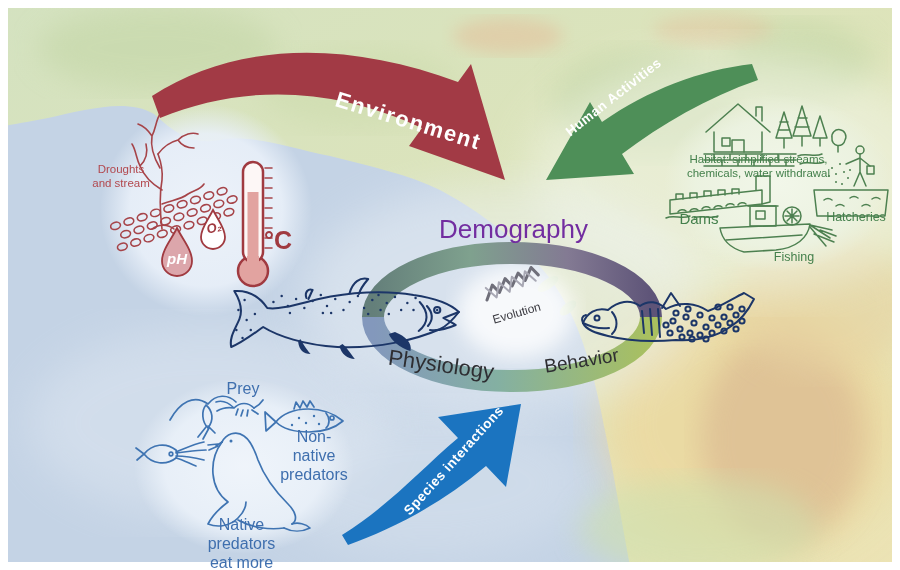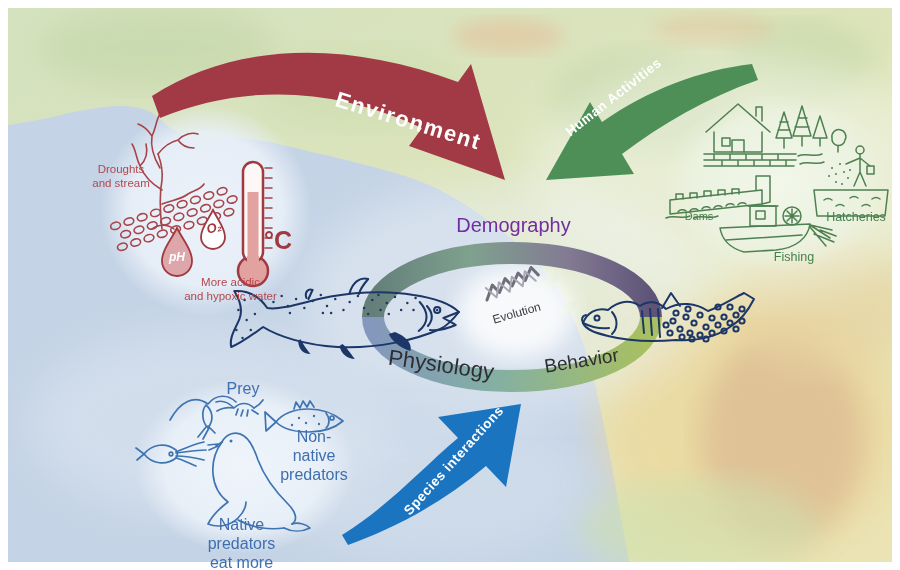--- a/index.html
+++ b/index.html
@@ -16,37 +16,37 @@
   #human-circle{left:664px;top:94px;width:230px;height:178px;
     background:radial-gradient(closest-side,rgba(242,247,234,.97),rgba(236,243,226,.88) 72%,rgba(236,243,226,0))}
   
   .lbl{position:absolute;white-space:nowrap}
   #env-label{left:336px;top:86px;font-size:22px;font-weight:bold;color:#fff;
     transform:rotate(17deg);transform-origin:0 50%;letter-spacing:1.5px}
   #ha-label{left:572px;top:124px;font-size:13.5px;font-weight:bold;color:#fff;
     transform:rotate(-38deg);transform-origin:0 100%;letter-spacing:.5px}
   #si-label{left:412px;top:503px;font-size:13.5px;font-weight:bold;color:#fff;
     transform:rotate(-48deg);transform-origin:0 100%;letter-spacing:.5px}
-  #demo-label{left:416px;top:214px;width:195px;text-align:center;font-size:20px;color:#722da0}
+  #demo-label{left:416px;top:214px;width:195px;text-align:center;font-size:26px;color:#722da0}
   #phys-label{left:388px;top:352px;font-size:22px;color:#2e2e32;transform:rotate(8deg)}
   #behav-label{left:544px;top:350px;font-size:19px;color:#2e2e32;transform:rotate(-9deg)}
   #evo-label{left:492px;top:306px;font-size:12px;color:#3a3a40;transform:rotate(-16deg)}
   
   .note{position:absolute;text-align:center;line-height:1.18}
   .env-t{color:#b2484e;font-size:11.5px}
   .grn-t{color:#44804c;font-size:11.5px}
   .blu-t{color:#3f6fae;font-size:16px}
   #warmer{left:166px;top:136px;width:145px}
   #droughts{left:76px;top:163px;width:90px}
   #acidic{left:158px;top:276px;width:145px}
-  #ph{left:161px;top:250px;width:32px;font-size:12px;color:#fff;font-style:italic;font-weight:bold}
+  #ph{left:161px;top:250px;width:32px;font-size:15px;color:#fff;font-style:italic;font-weight:bold}
   #o2{left:198px;top:220px;width:32px;font-size:13px;color:#a03a40;font-style:italic;font-weight:bold;transform:rotate(-14deg)}
   #celsius{left:264px;top:226px;font-size:25px;font-weight:bold;color:#a03a40}
   #habitat{left:676px;top:153px;width:165px}
-  #dams{left:672px;top:210px;width:54px;font-size:11px}
+  #dams{left:672px;top:210px;width:54px;font-size:15px}
   #hatcheries{left:820px;top:210px;width:72px;font-size:12.5px}
   #fishing{left:763px;top:250px;width:62px;font-size:12.5px}
   #prey{left:218px;top:380px;width:50px}
   #nonnative{left:276px;top:428px;width:76px}
   #newcomp{left:134px;top:466px;width:82px}
   #native{left:194px;top:516px;width:95px}
   
   .m1{stroke:#a64449;fill:none;stroke-width:1.6;stroke-linecap:round;stroke-linejoin:round}
   .g1{stroke:#4d8050;fill:none;stroke-width:1.5;stroke-linecap:round;stroke-linejoin:round}
   .b1{stroke:#3f74b2;fill:none;stroke-width:1.7;stroke-linecap:round;stroke-linejoin:round}
@@ -378,28 +378,28 @@
   <div class="lbl" id="si-label">Species interactions</div>
   <div class="lbl" id="demo-label">Demography</div>
   <div class="lbl" id="phys-label">Physiology</div>
   <div class="lbl" id="behav-label">Behavior</div>
   <div class="lbl" id="evo-label">Evolution</div>
 
   <div class="note env-t" id="droughts">
     <span>Droughts</span><br>
     <span>and stream</span>
   </div>
-  <div class="note env-t" id="acidic">
-    <span>More acidic</span><br>
-    <span>and hypoxic water</span>
-  </div>
   <div class="note" id="ph">pH</div>
   <div class="note" id="o2">O₂</div>
   <div class="lbl" id="celsius">°C</div>
 
+  <div class="note grn-t" id="habitat">
+    <span>Habitat: simplified streams,</span><br>
+    <span>chemicals, water withdrawal</span>
+  </div>
   <div class="note grn-t" id="dams">Dams</div>
   <div class="note grn-t" id="hatcheries">Hatcheries</div>
   <div class="note grn-t" id="fishing">Fishing</div>
 
   <div class="note blu-t" id="prey">Prey</div>
   <div class="note blu-t" id="nonnative">
     <span>Non-native</span><br>
     <span>predators</span>
   </div>
   <div class="note blu-t" id="native">

